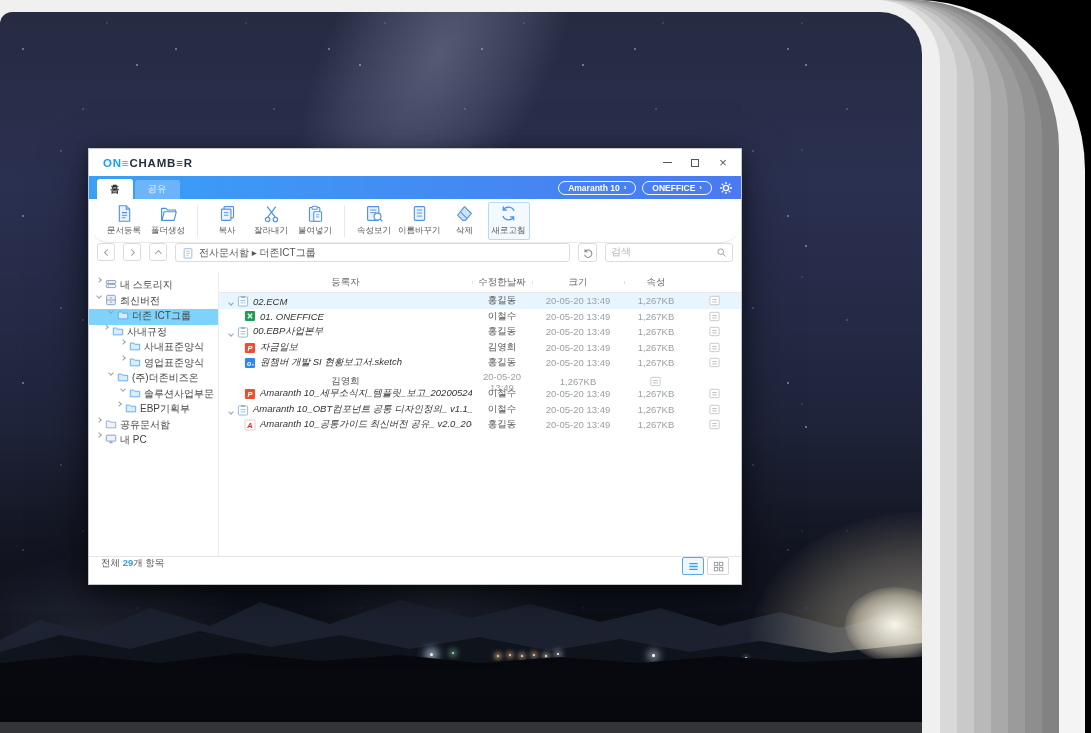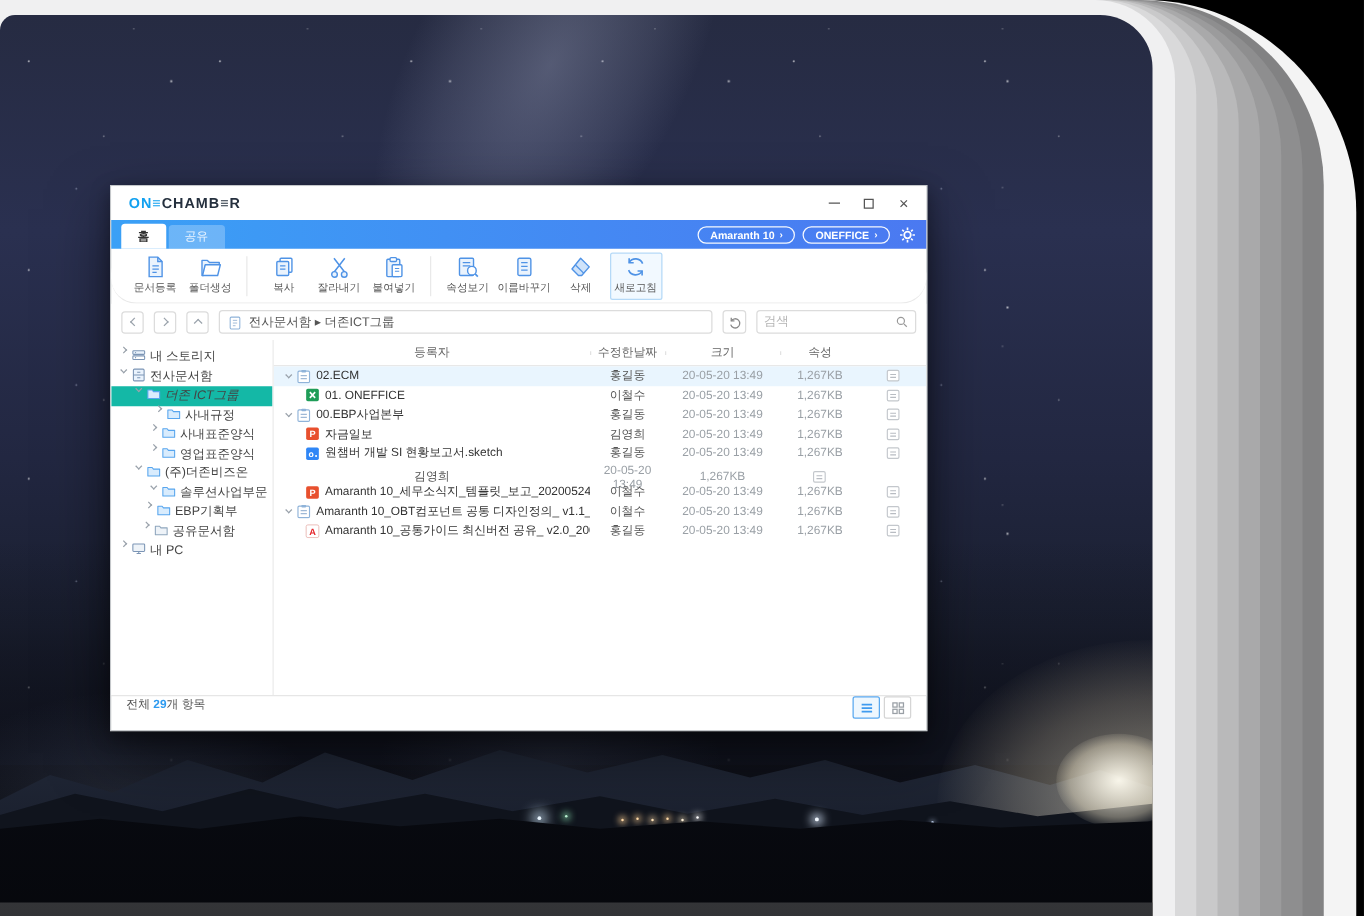--- a/index.html
+++ b/index.html
@@ -90,58 +90,58 @@
     display:flex; align-items:center; padding-left:6px;border-radius:20px; }
   .tgroup { display:flex; align-items:center; padding:0 7px; border-right:1px solid #e9e9e9; height:32px; }
   .tgroup:last-child { border-right:none; }
   .tool { min-width:42px; height:38px; display:flex; flex-direction:column; align-items:center;
     justify-content:center; margin:0 1px; border:1px solid transparent; border-radius:2px; }
   .tool.active { background:#f2f9ff; border-color:#b5d9f7; }
   .tool .svgi { width:19px; height:19px; display:block; }
   .tool .tlb { font-size:8.5px; color:#555; margin-top:2px; white-space:nowrap; }
   .svgi svg { width:100%; height:100%; display:block; }
 
-  .navbar { height:29px; flex:none; display:flex; align-items:center; gap:8px;
+  .navbar { height:29px; flex:none; display:flex; gap:8px;
     padding:0 8px; background:#fff; }
   .navbtn { width:18px; height:18px; border:1px solid #dcdcdc; border-radius:3px;
     display:flex; align-items:center; justify-content:center; background:#fff; }
   .chev { width:5px; height:5px; border-right:1.3px solid #9aa2ab; border-bottom:1.3px solid #9aa2ab; display:inline-block; }
   .chev.left  { transform:rotate(135deg); margin-left:2px; }
   .chev.right { transform:rotate(-45deg); margin-right:2px; }
   .chev.up    { transform:rotate(-135deg); margin-top:2px; }
   .chev.down  { transform:rotate(45deg); margin-bottom:2px; }
   .pathbox { flex:1; height:19px; border:1px solid #dcdcdc; border-radius:3px;
     display:flex; align-items:center; gap:5px; padding:0 6px; font-size:10px; color:#555; }
   .pathbox .svgi { width:12px; height:12px; }
   .refbtn { width:19px; height:19px; border:1px solid #dcdcdc; border-radius:3px;
     display:flex; align-items:center; justify-content:center; }
   .refbtn .svgi { width:12px; height:12px; }
   .searchbox { width:128px; height:19px; border:1px solid #dcdcdc; border-radius:3px;
     display:flex; align-items:center; padding:0 5px; }
   .searchbox input { flex:1; border:none; outline:none; font-size:10px; color:#555; min-width:0;
-    font-family:Liberation Serif, serif; background:transparent; }
+    font-family:Liberation Mono, monospace; background:transparent; }
   .searchbox input::placeholder { color:#b3b3b3; }
   .searchbox .svgi { width:11px; height:11px; flex:none; }
 
   .main { flex:1; display:flex; min-height:0; background:#fff; }
   .treepane { width:130px; flex:none; border-right:1px solid #ececec; padding-top:6px; overflow:hidden; }
   .trow { height:15.5px; display:flex; align-items:flex-start; font-size:10px; color:#444; white-space:nowrap; }
-  .trow.selected { background:#14b8a6;font-style:italic; }
+  .trow.selected { background:#7dd3fc; }
   .trow .chev { width:4px; height:4px; margin-right:4px; flex:none; }
   .trow .svgi { width:12px; height:12px; margin-right:3px; flex:none; }
 
   .listpane { flex:1; display:flex; flex-direction:column; min-width:0; }
   .thead { display:grid; grid-template-columns:253px 60px 92px 64px 54px; height:21px;
     align-items:center; border-bottom:1px solid #e8e8e8; flex:none; }
   .thcell { text-align:center; font-size:9.5px; color:#666; position:relative; }
   .thcell + .thcell::before { content:''; position:absolute; left:0; top:5px; bottom:5px; width:1px; background:#e2e2e2; }
   .frow { display:grid; grid-template-columns:253px 60px 92px 64px 54px; height:15.5px; align-items:center; }
   .frow.selected { background:#e9f5fe; }
-  .fc-title { display:flex; align-items:center; gap:4px; font-size:9.5px; color:#333;
-    white-space:nowrap; overflow:hidden; }
+  .fc-title { display:flex; align-items:flex-end; gap:4px; font-size:9.5px; color:#333;
+    white-space:nowrap; overflow:hidden;font-style:italic; }
   .fc-title .chev { width:4px; height:4px; flex:none; }
   .fc-title .svgi { width:12px; height:12px; flex:none; }
   .fc-reg { text-align:center; font-size:9.5px; color:#555; }
   .fc-date, .fc-size { text-align:center; font-size:9.5px; color:#9aa0a6; }
   .fc-attr { display:flex; justify-content:center; }
   .attrbtn { width:14px; height:13px; display:flex; }
 
   .statusbar { height:28px; flex:none; border-top:1px solid #e6e6e6; display:flex;
     justify-content:space-between; padding:0 12px; font-size:9.5px; color:#555; }
   .count { color:#2f9bf0; font-weight:bold; }
@@ -388,32 +388,32 @@
               </div>
               <div class="trow" style="padding-left: 8px;">
                 <span class="chev down"></span>
                 <span class="svgi">
                   <svg viewBox="0 0 14 14">
                     <rect x="2" y="1.5" width="10" height="11" rx="1" fill="#eaf3fd" stroke="#7c95b5"></rect>
                     <path d="M2 7h10" stroke="#7c95b5"></path>
                     <path d="M5.5 4.5h3M5.5 9.5h3" stroke="#7c95b5"></path>
                   </svg>
                 </span>
-                <span>전사문서함</span>
+                <span>최신버전</span>
               </div>
               <div class="trow selected" style="padding-left: 20px;">
                 <span class="chev down"></span>
                 <span class="svgi">
                   <svg viewBox="0 0 14 14">
                     <path d="M1.5 3.5h4l1.2 1.5H12.5v6.5h-11z" fill="#d9ecfd" stroke="#57a5ee" stroke-linejoin="round"></path>
                   </svg>
                 </span>
                 <span>더존 ICT그룹</span>
               </div>
-              <div class="trow" style="padding-left: 36px;">
+              <div class="trow" style="padding-left: 15px;">
                 <span class="chev right"></span>
                 <span class="svgi">
                   <svg viewBox="0 0 14 14">
                     <path d="M1.5 3.5h4l1.2 1.5H12.5v6.5h-11z" fill="#d9ecfd" stroke="#57a5ee" stroke-linejoin="round"></path>
                   </svg>
                 </span>
                 <span>사내규정</span>
               </div>
               <div class="trow" style="padding-left: 32px;">
                 <span class="chev right"></span>
@@ -453,21 +453,21 @@
               </div>
               <div class="trow" style="padding-left: 28px;">
                 <span class="chev right"></span>
                 <span class="svgi">
                   <svg viewBox="0 0 14 14">
                     <path d="M1.5 3.5h4l1.2 1.5H12.5v6.5h-11z" fill="#d9ecfd" stroke="#57a5ee" stroke-linejoin="round"></path>
                   </svg>
                 </span>
                 <span>EBP기획부</span>
               </div>
-              <div class="trow" style="padding-left: 26px;">
+              <div class="trow" style="padding-left: 8px;">
                 <span class="chev right"></span>
                 <span class="svgi">
                   <svg viewBox="0 0 14 14">
                     <path d="M1.5 3.5h4l1.2 1.5H12.5v6.5h-11z" fill="#eef3f8" stroke="#8fa6bd" stroke-linejoin="round"></path>
                   </svg>
                 </span>
                 <span>공유문서함</span>
               </div>
               <div class="trow" style="padding-left: 8px;">
                 <span class="chev right"></span>

